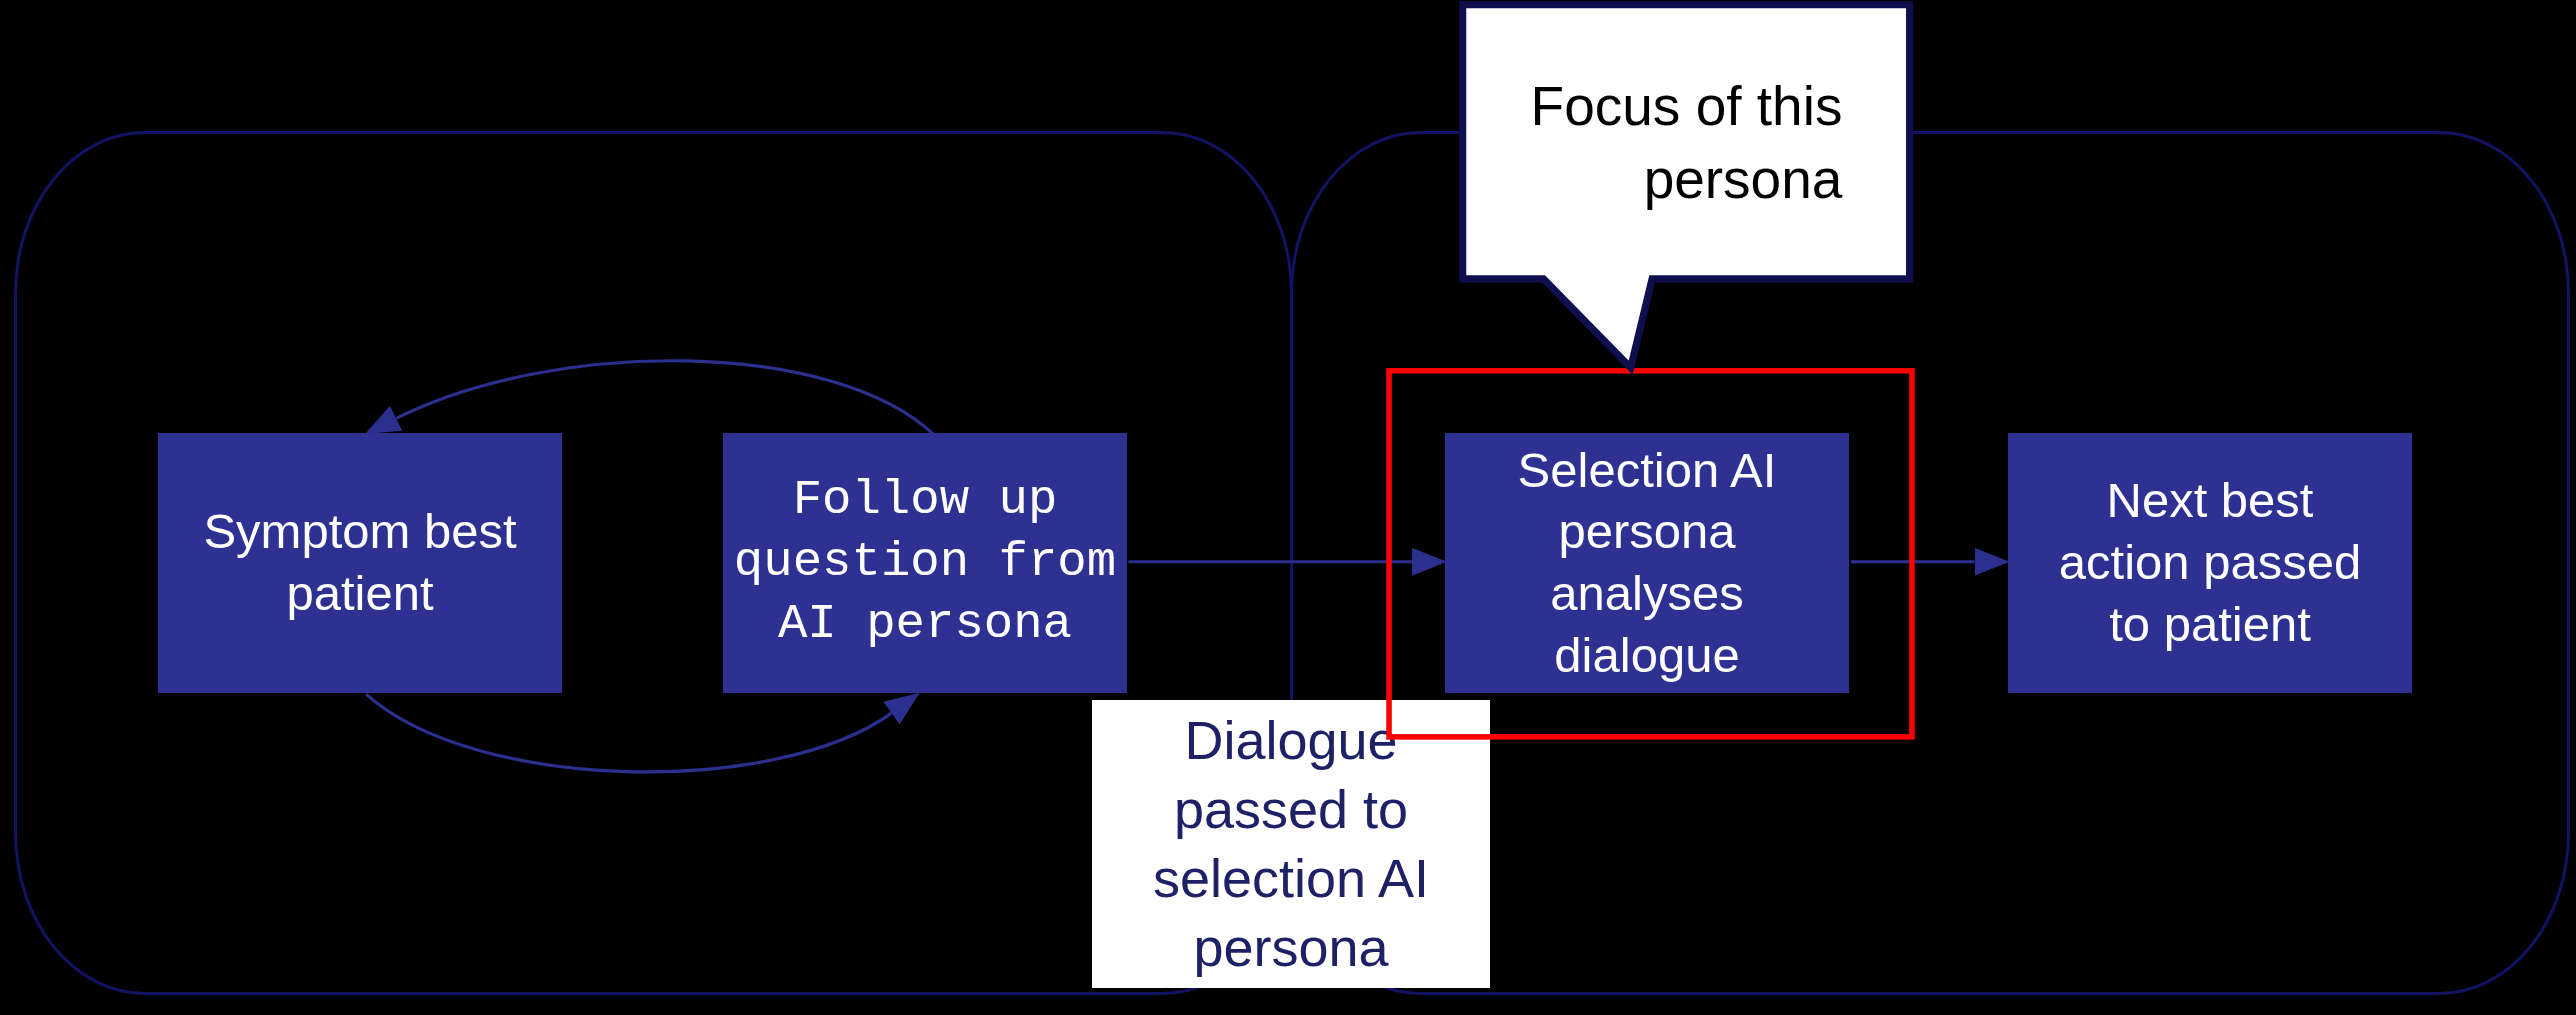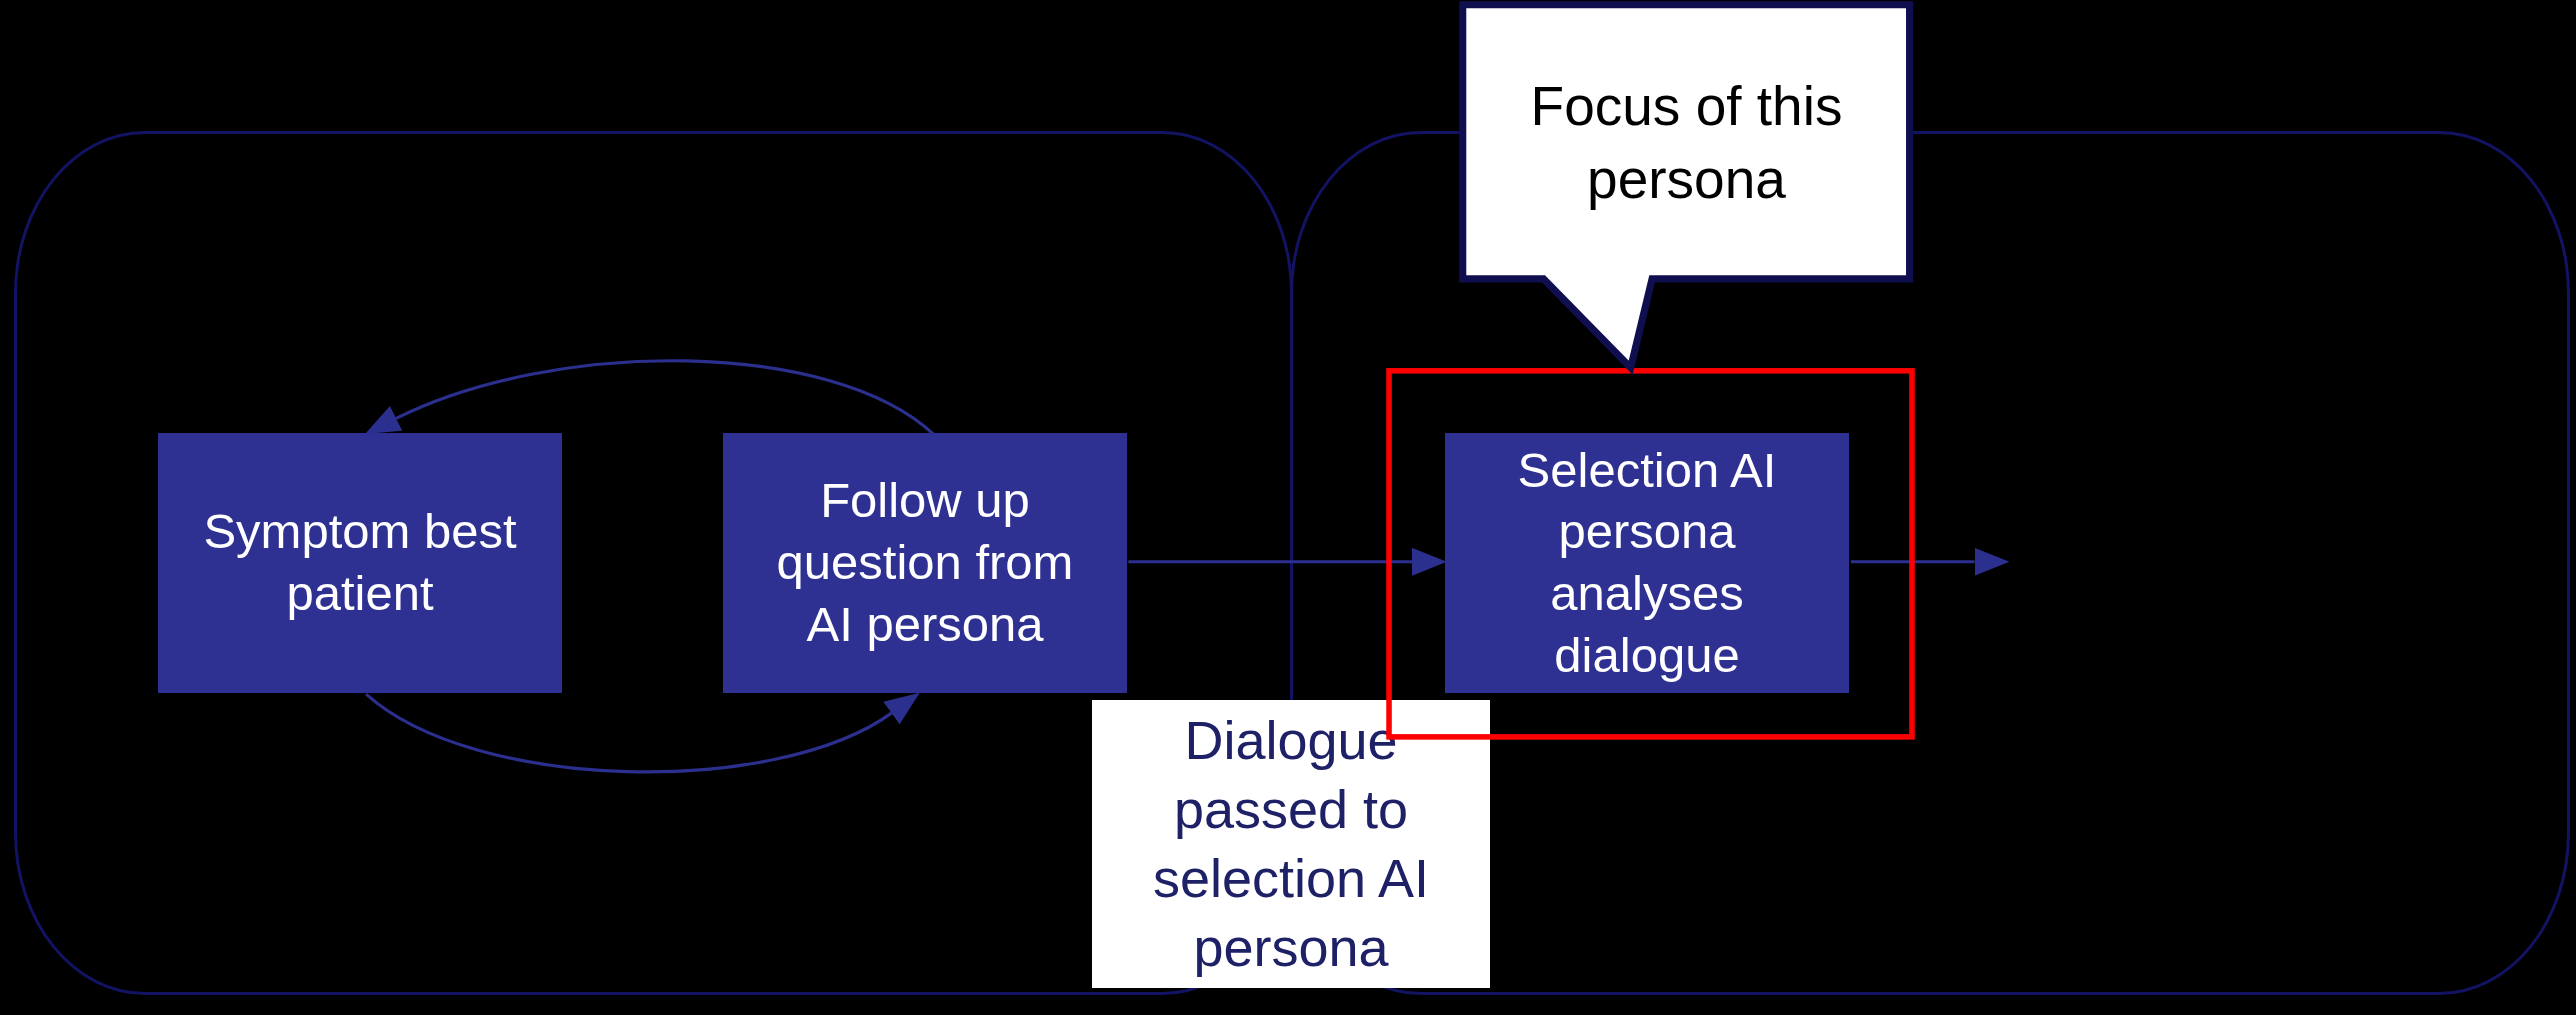--- a/index.html
+++ b/index.html
@@ -39,21 +39,21 @@
     color: #FFFFFF;
     display: flex;
     align-items: center;
     justify-content: center;
     text-align: center;
     font-size: 49px;
     line-height: 1.26;
     white-space: pre-line;
   }
   #box-symptom   { left: 158px;  }
-  #box-followup  { left: 723px;  }
+  #box-followup  { left: 723px; font-family: Liberation Mono, monospace;  }
   #box-selection { left: 1445px; }
   #box-nextbest  { left: 2008px; }
 
   
   #note-box {
     position: absolute;
     left: 1092px;
     top: 700px;
     width: 398px;
     height: 288px;
@@ -84,21 +84,21 @@
   #callout-text {
     position: absolute;
     left: 1463px;
     top: 8px;
     width: 447px;
     height: 269px;
     color: #000000;
     display: flex;
     align-items: center;
     justify-content: center;
-    text-align: center;
+    text-align: right;
     font-size: 55px;
     line-height: 1.32;
     white-space: pre-line;
     z-index: 5;
   }
 </style>
 </head>
 <body>
 
 <div id="slide">
@@ -113,20 +113,25 @@
   <div id="box-followup" class="flow-box">
     <span>Follow up
 question from
 AI persona</span>
   </div>
   <div id="box-selection" class="flow-box">
     <span>Selection AI
 persona
 analyses
 dialogue</span>
+  </div>
+  <div id="box-nextbest" class="flow-box">
+    <span>Next best
+action passed
+to patient</span>
   </div>
 
   <div id="note-box">
     <span>Dialogue
 passed to
 selection AI
 persona</span>
   </div>
 
   <svg id="overlay" viewBox="0 0 3251 1281">

